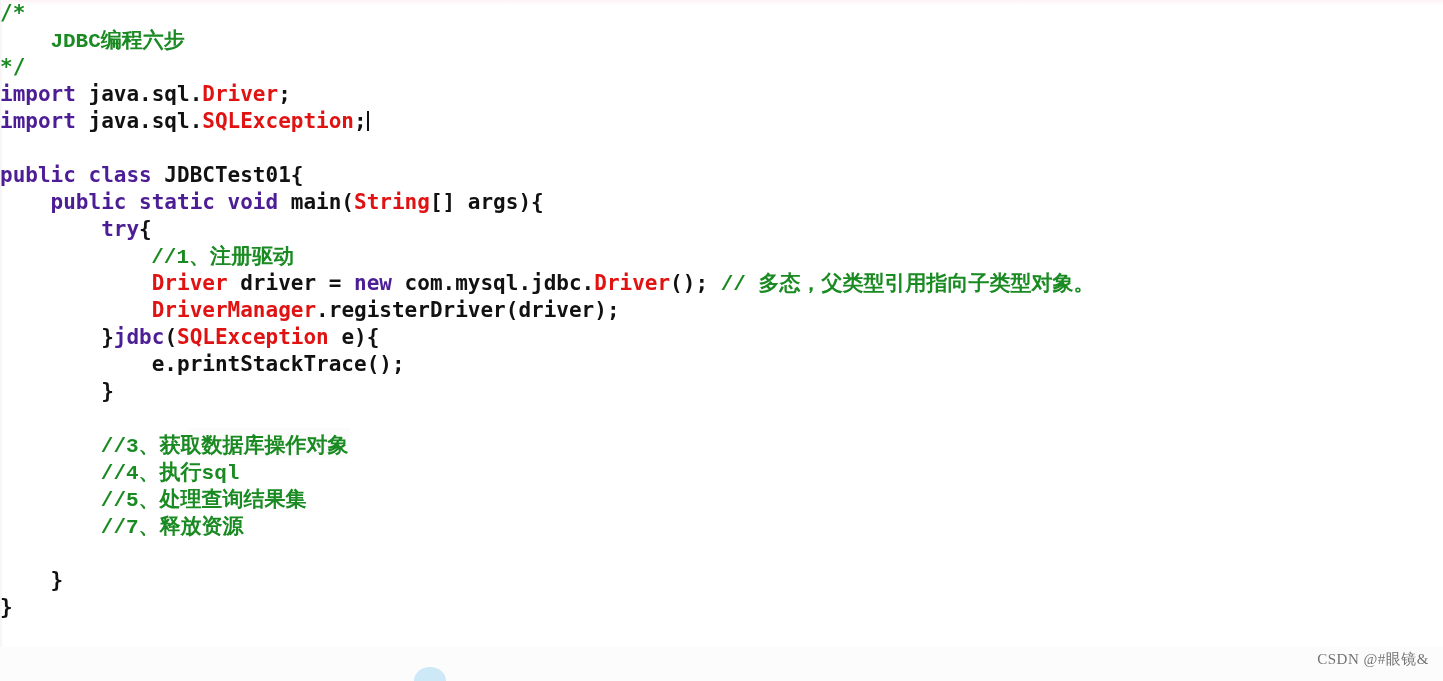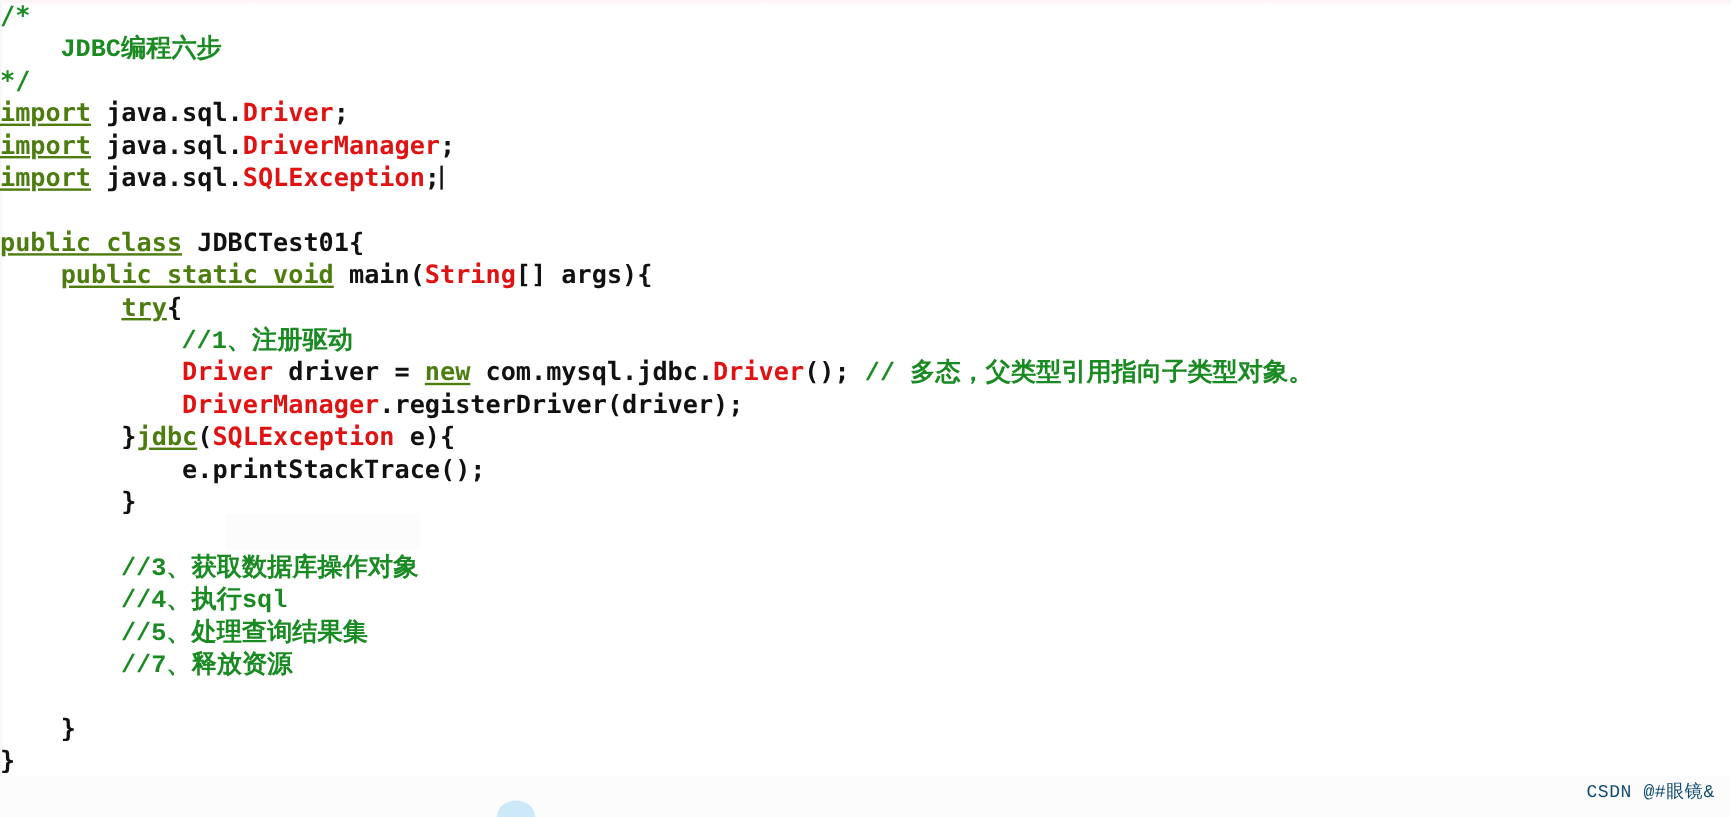--- a/index.html
+++ b/index.html
@@ -58,64 +58,63 @@
   .line {
     height: 27px;
     line-height: 27px;
     font-size: 21px;
     font-weight: bold;
     white-space: pre;
     color: #111111;
     letter-spacing: 0px;
   }
   .blank { height: 27px; }
-  .kw   { color: #4d7c0f; text-decoration: underline; }
+  .kw   { color: #4c1d95; }
   .type { color: #e01212; }
   .cmt  { color: #1a8a22; }
   .plain{ color: #111111; }
   .cjk {
     font-family: Liberation Mono, monospace;
     font-weight: bold;
   }
   .caret {
     display: inline-block;
     width: 2px;
     height: 20px;
     background: #111111;
     vertical-align: -3px;
     margin-left: 0px;
   }
   #watermark {
     position: absolute;
     right: 14px;
     bottom: 12px;
-    font-family: Liberation Mono, monospace;
+    font-family: Liberation Serif, serif;
     font-size: 15px;
-    color: #0c4a6e;
+    color: #737373;
     letter-spacing: 0.5px;
     white-space: pre;
   }
 </style>
 </head>
 <body>
 
 <div id="screen">
 
   <div id="top-tint"></div>
   <div id="left-tint"></div>
   <div id="bottom-tint"></div>
   <div id="faint-box"></div>
   <div id="blue-blob"></div>
 
   <div id="code">
       <div class="line"><span class="cmt">/*</span></div>
       <div class="line"><span class="cmt cjk">    JDBC编程六步</span></div>
       <div class="line"><span class="cmt">*/</span></div>
       <div class="line"><span class="kw">import</span><span class="plain"> java.sql.</span><span class="type">Driver</span><span class="plain">;</span></div>
-      <div class="line"><span class="kw">import</span><span class="plain"> java.sql.</span><span class="type">DriverManager</span><span class="plain">;</span></div>
       <div class="line"><span class="kw">import</span><span class="plain"> java.sql.</span><span class="type">SQLException</span><span class="plain">;</span><span class="caret"></span></div>
       <div class="line blank">&nbsp;</div>
       <div class="line"><span class="kw">public class</span><span class="plain"> JDBCTest01{</span></div>
       <div class="line"><span class="plain">    </span><span class="kw">public static void</span><span class="plain"> main(</span><span class="type">String</span><span class="plain">[] args){</span></div>
       <div class="line"><span class="plain">        </span><span class="kw">try</span><span class="plain">{</span></div>
       <div class="line"><span class="cmt cjk">            //1、注册驱动</span></div>
       <div class="line"><span class="plain">            </span><span class="type">Driver</span><span class="plain"> driver = </span><span class="kw">new</span><span class="plain"> com.mysql.jdbc.</span><span class="type">Driver</span><span class="plain">(); </span><span class="cmt cjk">// 多态，父类型引用指向子类型对象。</span></div>
       <div class="line"><span class="plain">            </span><span class="type">DriverManager</span><span class="plain">.registerDriver(driver);</span></div>
       <div class="line"><span class="plain">        }</span><span class="kw">jdbc</span><span class="plain">(</span><span class="type">SQLException</span><span class="plain"> e){</span></div>
       <div class="line"><span class="plain">            e.printStackTrace();</span></div>

